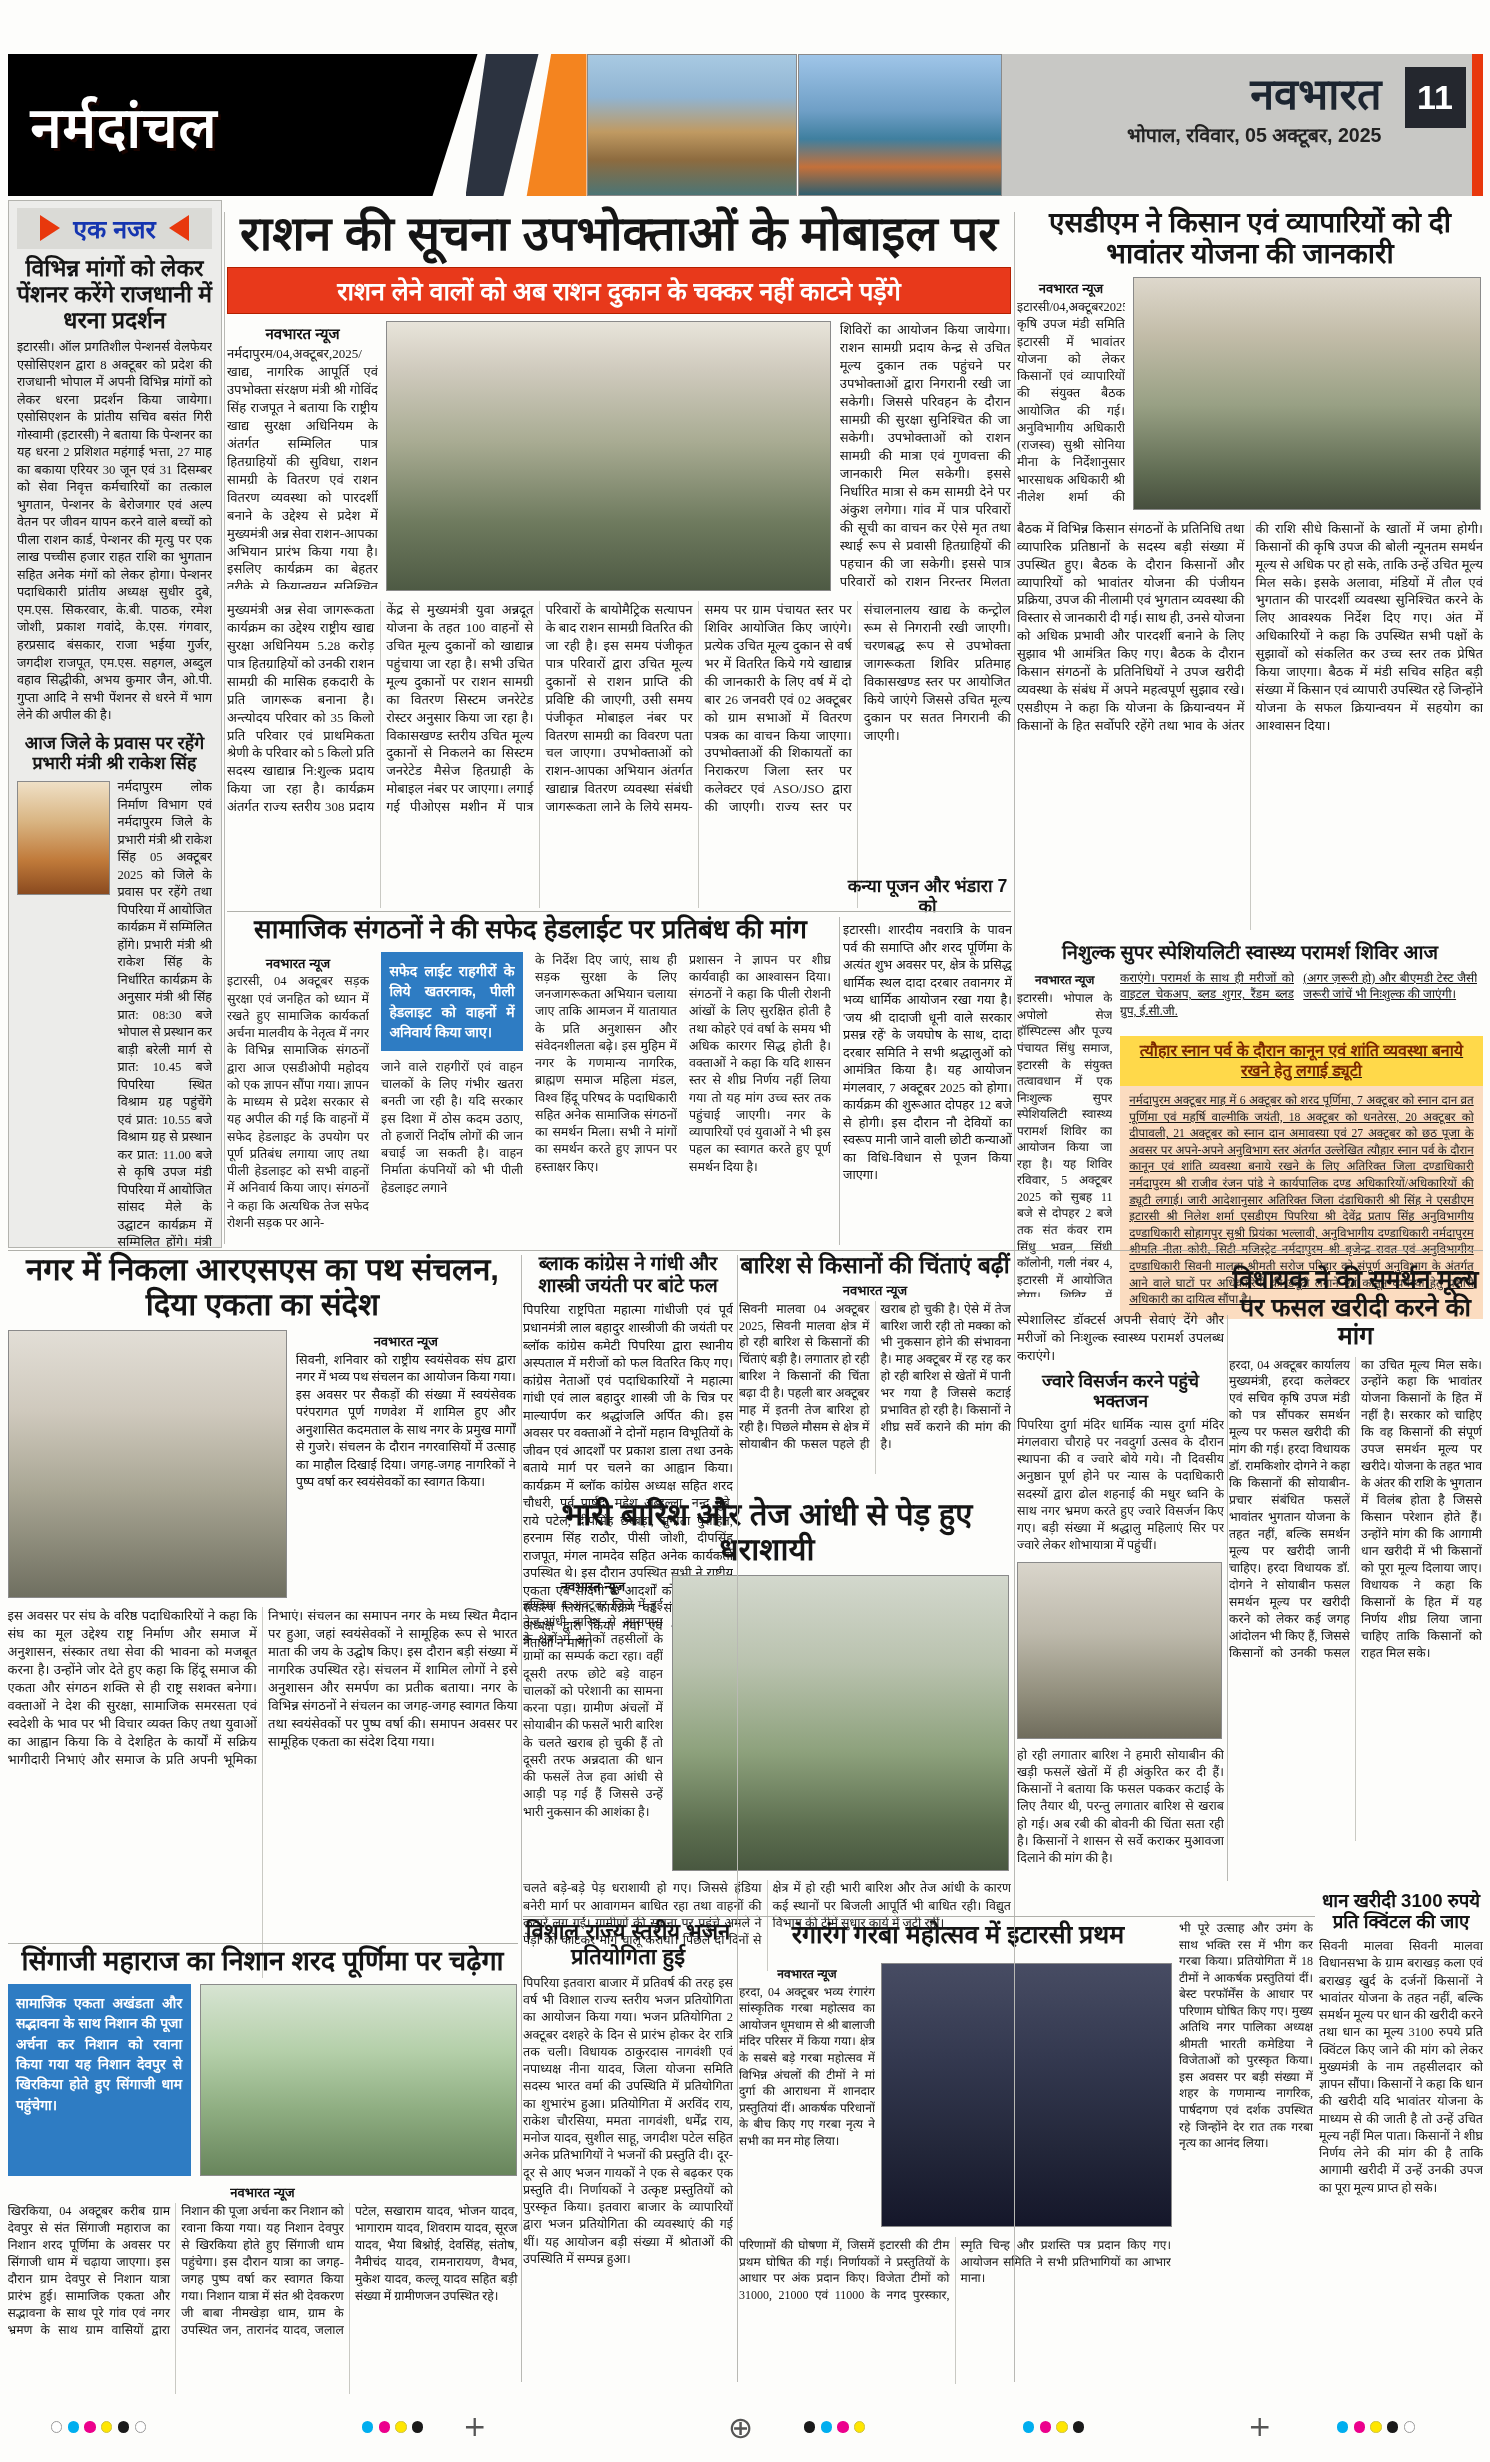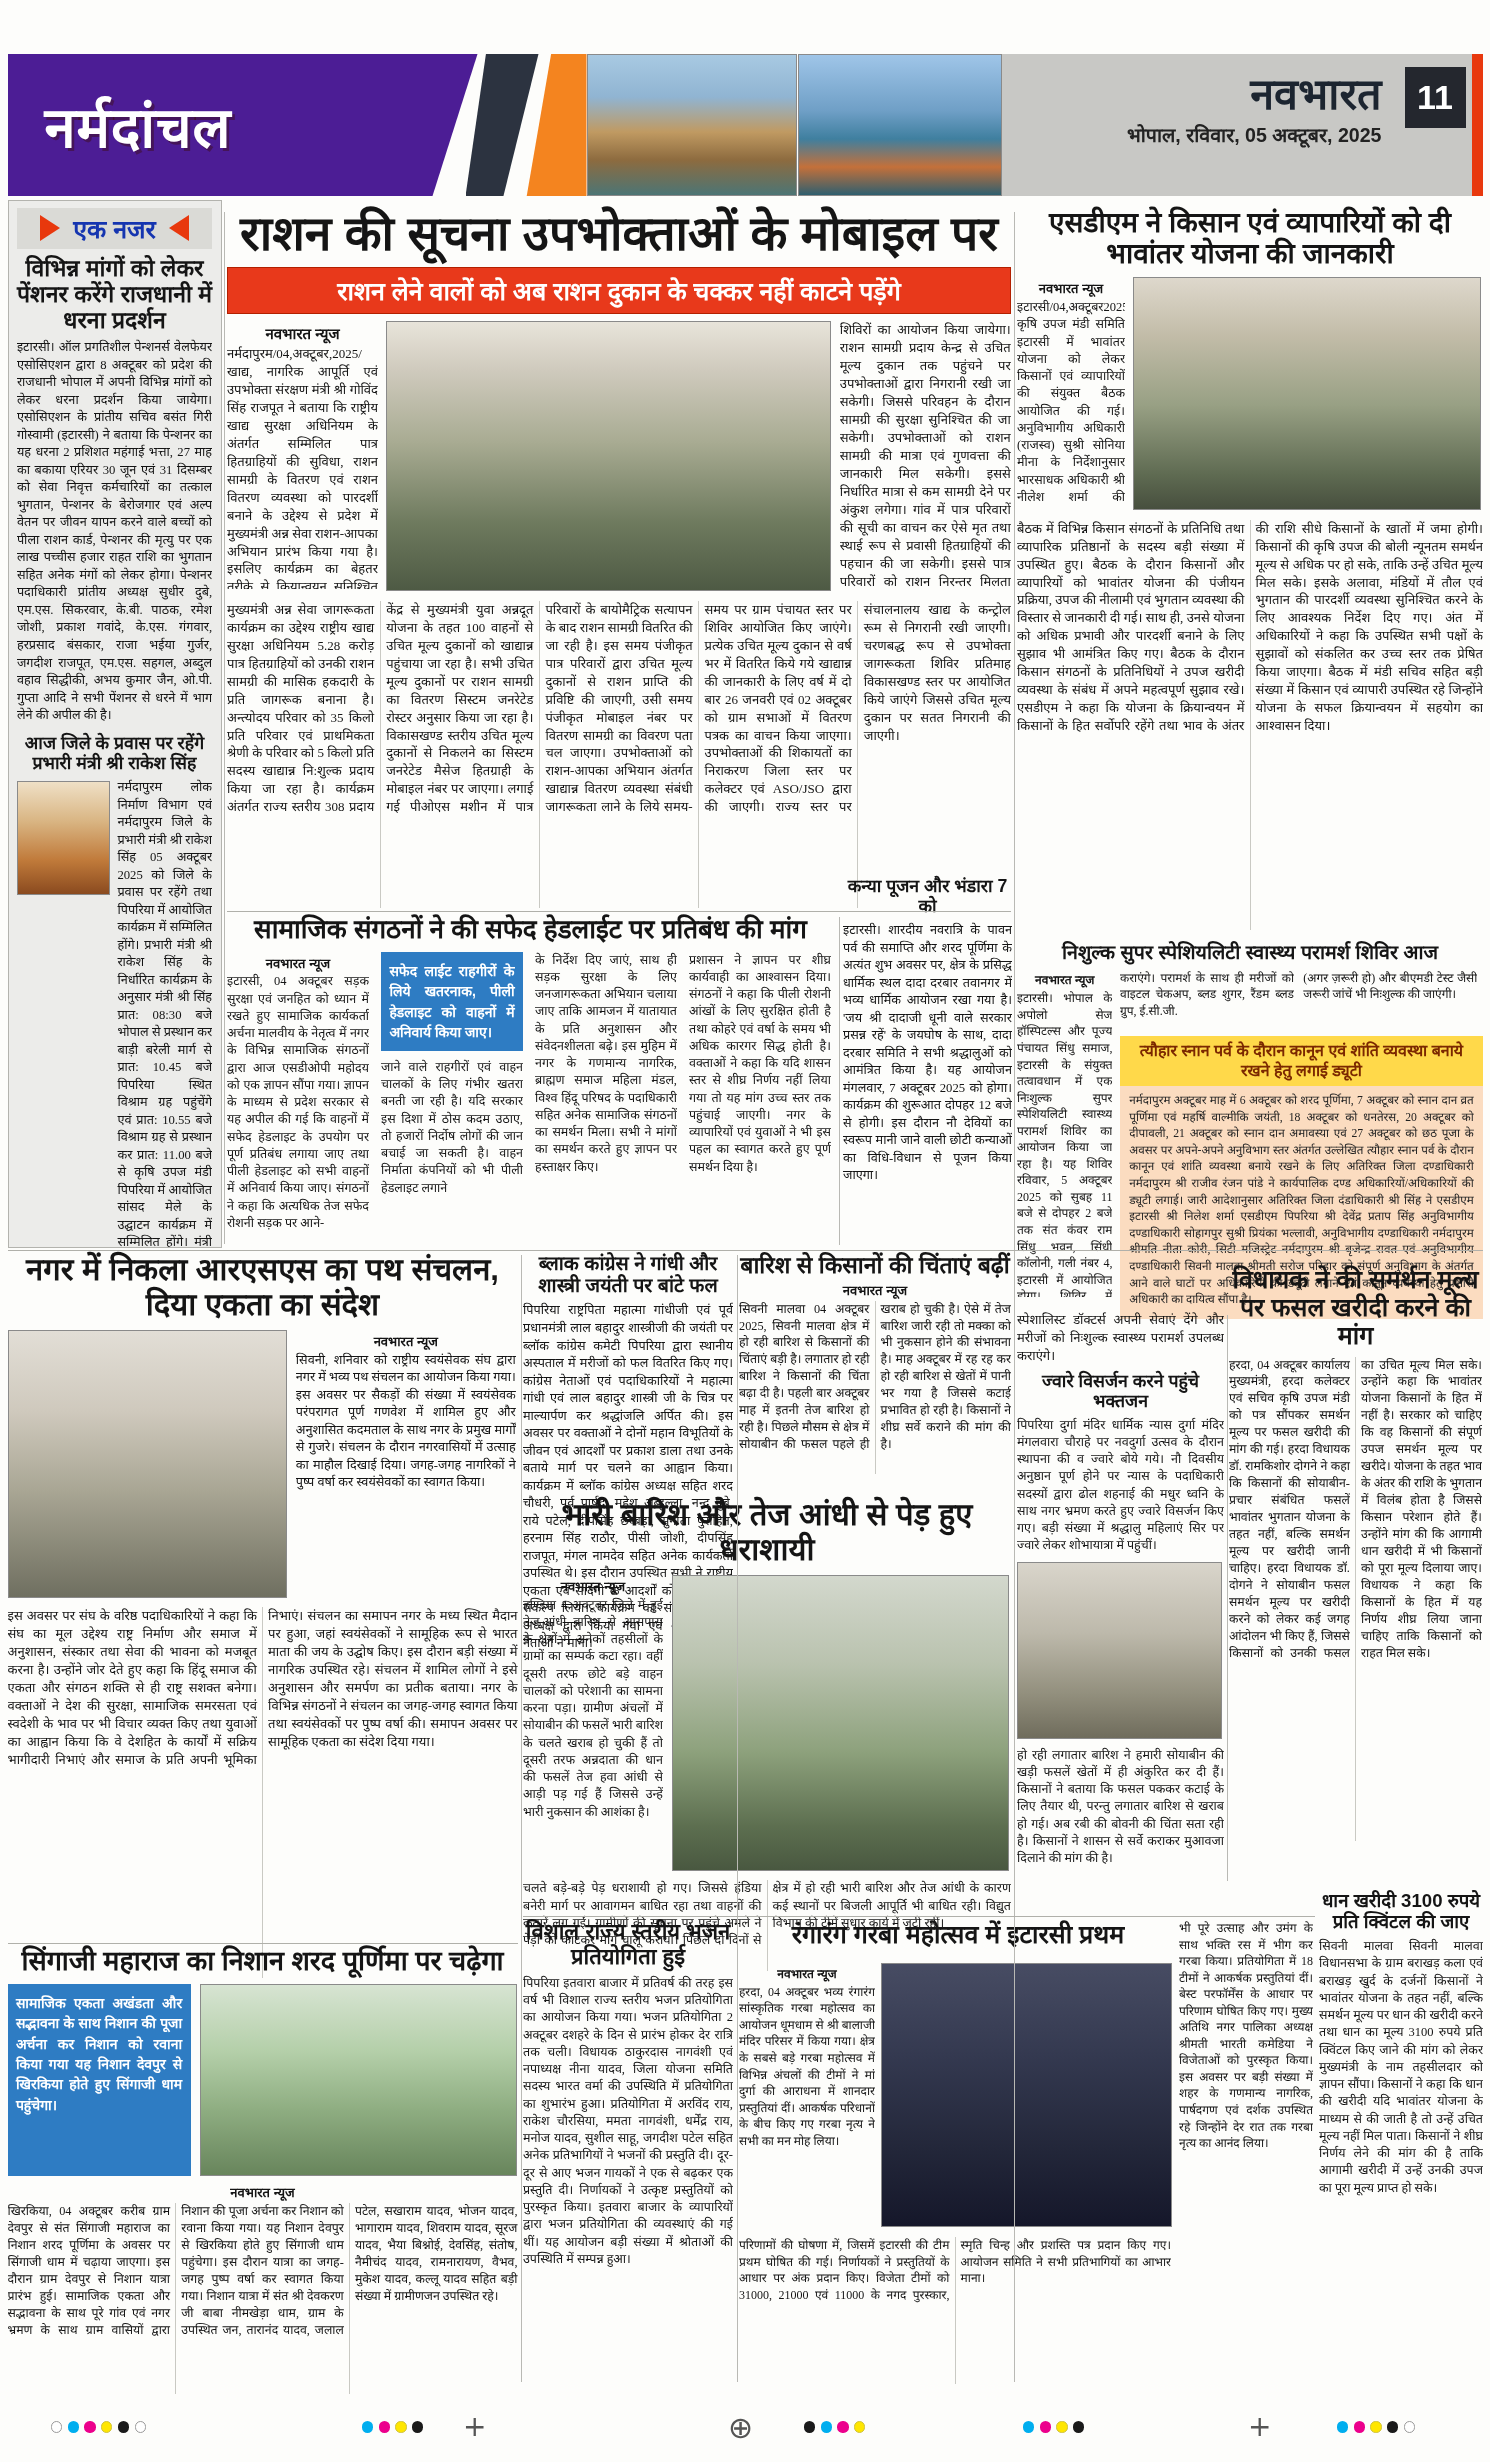--- a/index.html
+++ b/index.html
@@ -14,23 +14,23 @@
   .bt { font-size:13px; line-height:1.38; text-align:justify; overflow:hidden; }
   .photo { border:0.9px solid #8a8a8a; }
   .vr { position:absolute; width:0.9px; background:#b9b9b4; }
   .hr { position:absolute; height:0.9px; background:#b0b0aa; }
   .cols2 { column-count:2; column-gap:11.2px; column-rule:0.9px solid #c9c9c3; }
   .cols3 { column-count:3; column-gap:11.2px; column-rule:0.9px solid #c9c9c3; }
   .cols5 { column-count:5; column-gap:12px; column-rule:0.9px solid #c9c9c3; }
   .bluebox { background:#2e7cc3; color:#fff; font-family:"Liberation Sans", sans-serif;
              font-weight:bold; font-size:14px; line-height:1.45; padding:9.3px 8.4px; text-align:justify; }
   
-  .m-red { position:absolute; left:0; top:0; width:470px; height:142px; background:#4c1d95;
+  .m-red { position:absolute; left:0; top:0; width:470px; height:142px; background:#000000;
            clip-path:polygon(0 0,100% 0,calc(100% - 45px) 100%,0 100%);
-           display:flex; align-items:center; padding-left:37px; }
+           display:flex; align-items:center; padding-left:23px; }
   .m-title { color:#fff; font-family:"Liberation Sans", sans-serif; font-weight:800; font-size:56px;
              text-shadow:2.8px 2.8px 0 rgba(60,10,0,.4); letter-spacing:0.9px; }
   .m-tri-dark { position:absolute; left:458px; top:0; width:73px; height:142px; background:#2c3340;
                 clip-path:polygon(28% 0,100% 0,52% 100%,0 100%); }
   .m-tri-orange { position:absolute; left:518px; top:0; width:61px; height:142px; background:#f4841f;
                   clip-path:polygon(42% 0,100% 0,100% 100%,2% 100%); }
   .m-grey { position:absolute; left:994px; top:0; width:481px; height:142px; background:#c8c8c5; }
   .m-paper { position:absolute; right:101px; top:9.3px; font-family:"Liberation Sans", sans-serif;
              font-weight:800; font-size:43px; color:#1c2530; }
   .m-date { position:absolute; right:101px; top:67px; font-family:"Liberation Sans", sans-serif;
@@ -141,21 +141,21 @@
   <p class="bt" style="font-size:12.7px;margin:0;height:279px;">इटारसी। शारदीय नवरात्रि के पावन पर्व की समाप्ति और शरद पूर्णिमा के अत्यंत शुभ अवसर पर, क्षेत्र के प्रसिद्ध धार्मिक स्थल दादा दरबार तवानगर में भव्य धार्मिक आयोजन रखा गया है। 'जय श्री दादाजी धूनी वाले सरकार प्रसन्न रहें' के जयघोष के साथ, दादा दरबार समिति ने सभी श्रद्धालुओं को आमंत्रित किया है। यह आयोजन मंगलवार, 7 अक्टूबर 2025 को होगा। कार्यक्रम की शुरूआत दोपहर 12 बजे से होगी। इस दौरान नौ देवियों का स्वरूप मानी जाने वाली छोटी कन्याओं का विधि-विधान से पूजन किया जाएगा।</p>
 </section>
 
 <section class="abs" style="left:1017px;top:942px;width:466px;height:363px;">
   <h2 class="hl" style="font-size:19.6px;margin:0;white-space:nowrap;">निशुल्क सुपर स्पेशियलिटी स्वास्थ्य परामर्श शिविर आज</h2>
   <div style="display:flex;gap:7.5px;margin-top:5.6px;">
     <div style="width:101px;">
       <div class="byline" style="font-size:12px;">नवभारत न्यूज</div>
       <p class="bt" style="font-size:12px;margin:0;height:307px;">इटारसी। भोपाल के अपोलो सेज हॉस्पिटल्स और पूज्य पंचायत सिंधु समाज, इटारसी के संयुक्त तत्वावधान में एक निःशुल्क सुपर स्पेशियलिटी स्वास्थ्य परामर्श शिविर का आयोजन किया जा रहा है। यह शिविर रविवार, 5 अक्टूबर 2025 को सुबह 11 बजे से दोपहर 2 बजे तक संत कंवर राम सिंधु भवन, सिंधी कॉलोनी, गली नंबर 4, इटारसी में आयोजित होगा। शिविर में भोपाल के प्रसिद्ध आधा दर्जन से अधिक अनुभवी सुपर</p>
     </div>
-    <div style="width:384px;">
+    <div style="width:384px;text-decoration:underline;">
       <div style="display:flex;gap:9.3px;height:61px;overflow:hidden;">
         <p class="bt" style="font-size:12px;margin:0;width:174px;">कराएंगे। परामर्श के साथ ही मरीजों को वाइटल चेकअप, ब्लड शुगर, रैंडम ब्लड ग्रुप, ई.सी.जी.</p>
         <p class="bt" style="font-size:12px;margin:0;width:174px;">(अगर ज़रूरी हो) और बीएमडी टेस्ट जैसी जरूरी जांचें भी निःशुल्क की जाएंगी।</p>
       </div>
 
       <div style="margin-top:5.6px;">
         <div class="ybox">त्यौहार स्नान पर्व के दौरान कानून एवं शांति व्यवस्था बनाये रखने हेतु लगाई ड्यूटी</div>
         <div class="obox" style="height:233px;">नर्मदापुरम अक्टूबर माह में 6 अक्टूबर को शरद पूर्णिमा, 7 अक्टूबर को स्नान दान व्रत पूर्णिमा एवं महर्षि वाल्मीकि जयंती, 18 अक्टूबर को धनतेरस, 20 अक्टूबर को दीपावली, 21 अक्टूबर को स्नान दान अमावस्या एवं 27 अक्टूबर को छठ पूजा के अवसर पर अपने-अपने अनुविभाग स्तर अंतर्गत उल्लेखित त्यौहार स्नान पर्व के दौरान कानून एवं शांति व्यवस्था बनाये रखने के लिए अतिरिक्त जिला दण्डाधिकारी नर्मदापुरम श्री राजीव रंजन पांडे ने कार्यपालिक दण्ड अधिकारियों/अधिकारियों की ड्यूटी लगाई। जारी आदेशानुसार अतिरिक्त जिला दंडाधिकारी श्री सिंह ने एसडीएम इटारसी श्री निलेश शर्मा एसडीएम पिपरिया श्री देवेंद्र प्रताप सिंह अनुविभागीय दण्डाधिकारी सोहागपुर सुश्री प्रियंका भल्लावी, अनुविभागीय दण्डाधिकारी नर्मदापुरम श्रीमति नीता कोरी, सिटी मजिस्ट्रेट नर्मदापुरम श्री बृजेन्द्र रावत एवं अनुविभागीय दण्डाधिकारी सिवनी मालवा श्रीमती सरोज परिहार को संपूर्ण अनुविभाग के अंतर्गत आने वाले घाटों पर अधिकारियों की ड्यूटी लगाने एवं कानून व्यवस्था हेतु प्रभारी अधिकारी का दायित्व सौंपा है।</div>
       </div>
     </div>

